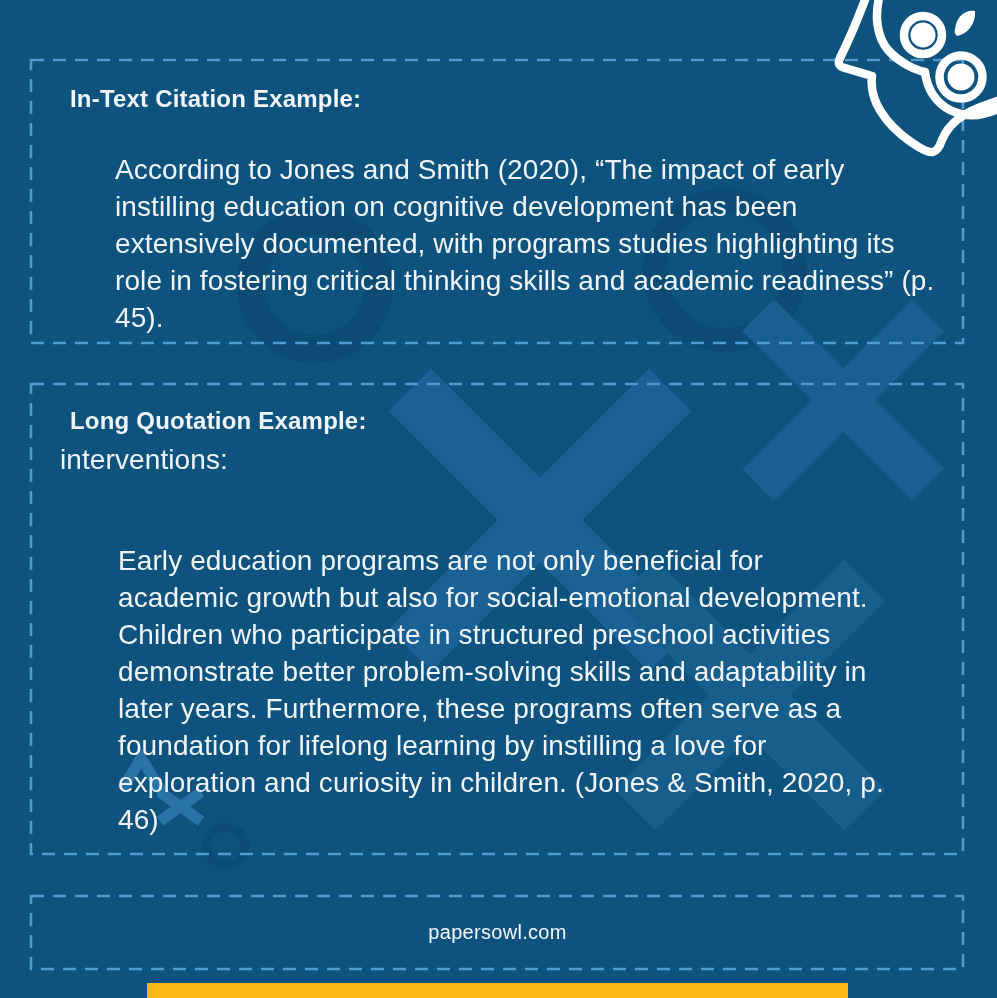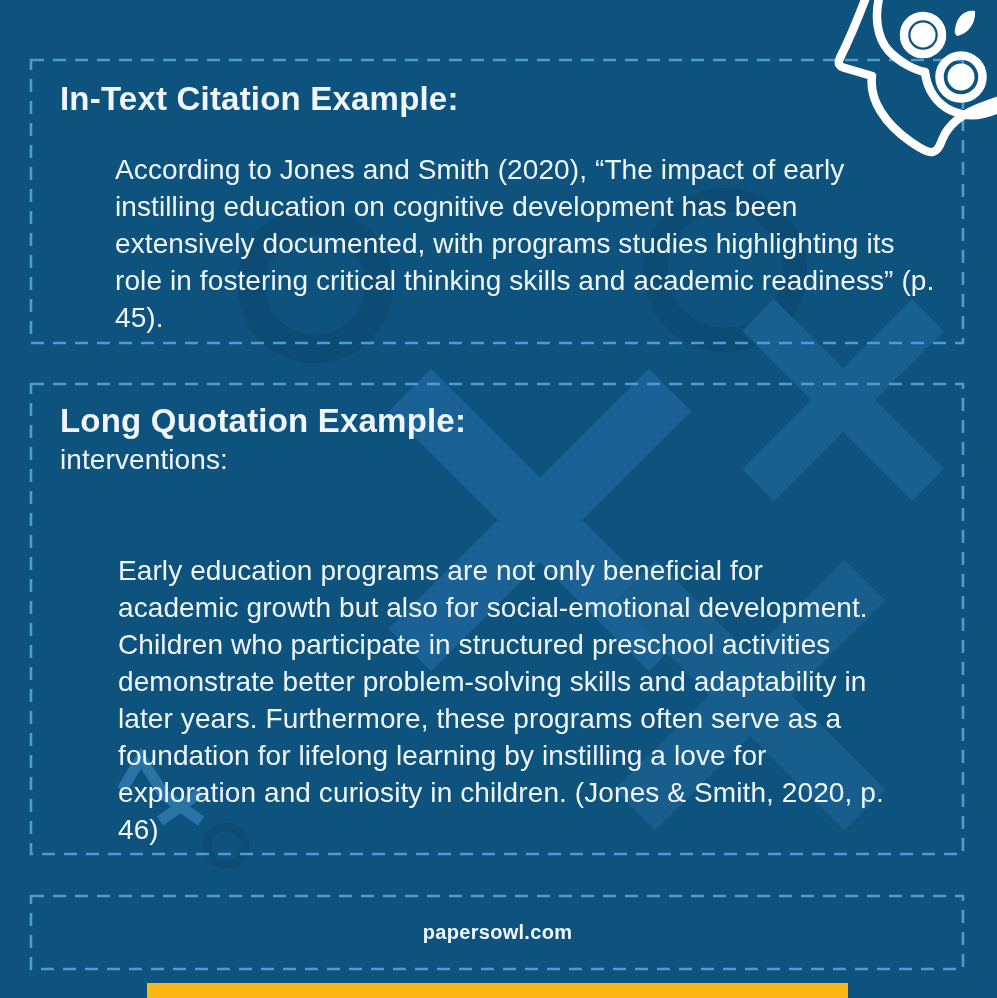--- a/index.html
+++ b/index.html
@@ -14,39 +14,39 @@
   }
   .bg-layer { position:absolute; left:0; top:0; width:997px; height:998px; }
   .content { position:absolute; left:0; top:0; width:997px; height:998px; }
 
   .dashed-box { position:absolute; left:30px; width:935px; }
   .box-1 { top:59px;  height:284px; }
   .box-2 { top:383px; height:472px; }
   .box-3 { top:895px; height:75px; display:flex; align-items:center; justify-content:center; }
 
   .box-heading {
-    position:absolute; left:30px;
-    font-size:33px; font-weight:700; line-height:35px;
+    position:absolute; left:40px;
+    font-size:24px; font-weight:700; line-height:35px;
     letter-spacing:0.2px; white-space:nowrap;
   }
   .box-1 .box-heading { top:22px; }
   .box-2 .box-heading { top:20px; }
 
   .text-block { position:absolute; }
   .tline {
     height:37px; line-height:37px;
     font-size:28px; font-weight:400;
     white-space:nowrap; letter-spacing:0.1px;
   }
   .box-1 .quote-block { left:85px; top:92px; }
   .box-2 .intro-block { left:30px; top:58px; }
-  .box-2 .quote-block { left:88px; top:169px; }
+  .box-2 .quote-block { left:88px; top:159px; }
 
   .site-label {
-    font-size:20px; font-weight:700; letter-spacing:0.3px;
+    font-size:20px; font-weight:400; letter-spacing:0.3px;
     color:#f2f7fb;
   }
   .accent-bar {
     position:absolute;
     left:147px; top:983px; width:701px; height:15px;
     background:#fbb713;
   }
 </style>
 </head>
 <body>

